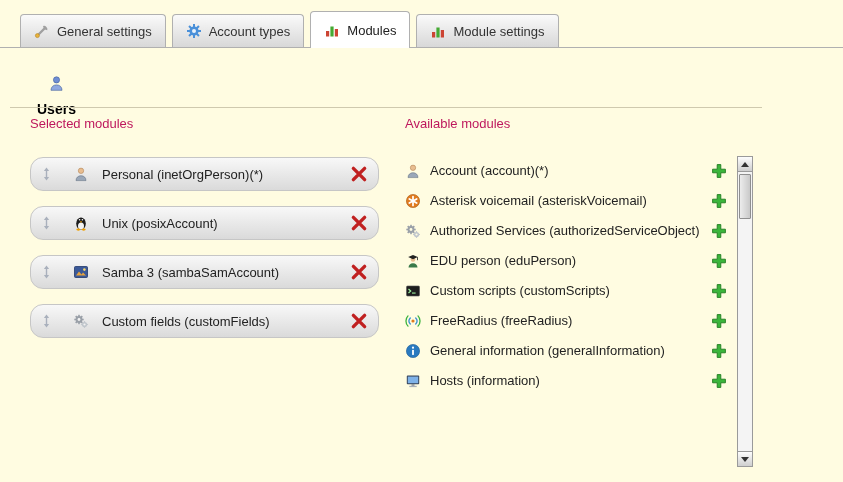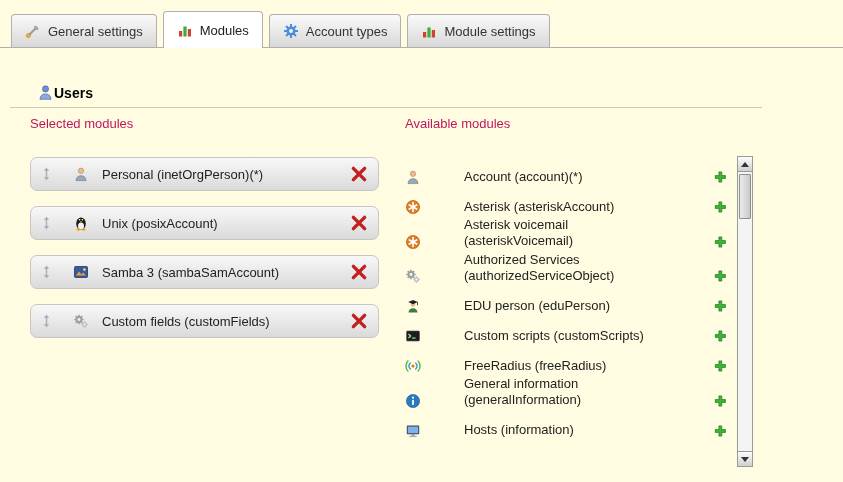--- a/index.html
+++ b/index.html
@@ -1,53 +1,53 @@
 <!DOCTYPE html>
 <html><head>
 <meta charset="utf-8">
 <style>
   * { margin:0; padding:0; box-sizing:border-box; }
   html,body { background:#fffce1; }
   body { font-family:"Liberation Sans", sans-serif; }
   .page { position:relative; width:843px; height:482px; background:#fffce1; overflow:hidden; }
 
   
-  .tabbar { position:absolute; left:0; top:11px; width:843px; display:flex; align-items:flex-end; padding-left:11px; border-bottom:1px solid #b0b0b0; }
+  .tabbar { position:absolute; left:0; top:11px; width:843px; display:flex; align-items:flex-end; padding-left:20px; border-bottom:1px solid #b0b0b0; }
   .tab { display:flex; align-items:center; gap:7px; height:33px; padding:0 13px; margin-right:6px;
          background:linear-gradient(#fafafa,#d8d8d8); border:1px solid #b0b0b0; border-bottom:none;
          border-radius:4px 4px 0 0; font-size:13px; color:#333; cursor:pointer; white-space:nowrap; }
   .tab.active { background:#fff; height:37px; margin-bottom:-1px; color:#222; }
   .ic { display:inline-block; width:16px; height:16px; flex:0 0 auto; }
   .ic svg { display:block; width:100%; height:100%; }
 
   
-  .section-header { position:absolute; left:37px; top:84px; display:flex; align-items:center; 
-                    font-size:14px; font-weight:bold; color:#000; }
+  .section-header { position:absolute; left:37px; top:75px; display:flex; align-items:center; gap:9px;
+                    font-size:14px; font-weight:bold; color:#000;flex-direction:column; }
   .section-header .ic { width:17px; height:17px; }
   .section-rule { position:absolute; left:10px; top:107px; width:752px; height:1px; background:#cfc9ae; }
 
   
   .col-heading { position:absolute; font-size:13px; color:#be185d; }
   .col-heading.left  { left:30px;  top:116px; }
   .col-heading.right { left:405px; top:116px; }
 
   
   .selected-list { position:absolute; left:30px; top:157px; width:349px; display:flex; flex-direction:column; gap:15px; }
   .sel-row { height:34px; display:flex; align-items:center; padding:0 10px;
-             background:linear-gradient(#f8f8f8,#dadada); border:1px solid #c6c6c6; border-radius:7px; cursor:move;text-align:center; }
+             background:linear-gradient(#f8f8f8,#dadada); border:1px solid #c6c6c6; border-radius:13px; cursor:move;text-align:center; }
   .handle { width:20px; display:flex; align-items:center; }
   .handle svg { width:11px; height:14px; }
   .sel-row .ic { margin-left:12px; margin-right:13px; }
   .sel-row .lbl { font-size:13px; color:#222; white-space:nowrap; }
   .del-btn { margin-left:auto; width:18px; height:18px; cursor:pointer; }
   .del-btn svg { width:100%; height:100%; }
 
   
   .avail-list { position:absolute; left:405px; top:156px; width:331px; }
-  .avail-row { display:flex; align-items:flex-end; min-height:30px; padding:1px 0;gap:34px; }
+  .avail-row { display:flex; align-items:center; min-height:30px; padding:1px 0; }
   .avail-row .ic { margin-right:9px; }
   .avail-row .lbl { font-size:13px; color:#222; width:272px; line-height:1.25; }
   .add-btn { margin-left:auto; margin-right:9px; width:16px; height:16px; cursor:pointer; }
   .add-btn svg { width:100%; height:100%; }
 
   
   .scrollbar { position:absolute; left:737px; top:156px; width:16px; height:311px;
                background:#f4f4f4; border:1px solid #9a9a9a; }
   .sb-btn { position:absolute; left:0; width:14px; height:15px; background:linear-gradient(#fdfdfd,#cfcfcf);
             display:flex; align-items:center; justify-content:center; cursor:pointer; }
@@ -69,45 +69,45 @@
       <span class="ic">
         <svg viewBox="0 0 16 16">
           <path d="M3 13 L10 6" stroke="#a0a0a0" stroke-width="2.4" stroke-linecap="round"></path>
           <path d="M9 3 a3.5 3.5 0 0 1 4.3 4.3 l-2.5-0.7 -1.1-1.1 z" fill="#a0a0a0"></path>
           <circle cx="3.4" cy="12.6" r="2" fill="#e8b33c" stroke="#b5831f" stroke-width="0.6"></circle>
         </svg>
       </span>
       <span class="tab-label">General settings</span>
     </div>
 
-    <div class="tab active">
-      <span class="ic">
-        <svg viewBox="0 0 16 16">
-          <rect x="2" y="9" width="3.2" height="5.5" fill="#cc4433"></rect>
-          <rect x="6.4" y="4.5" width="3.2" height="10" fill="#44aa33"></rect>
-          <rect x="10.8" y="7" width="3.2" height="7.5" fill="#cc4433"></rect>
-        </svg>
-      </span>
-      <span class="tab-label">Modules</span>
-    </div>
-
     <div class="tab">
       <span class="ic">
         <svg viewBox="0 0 16 16">
           <g fill="#4a90d9">
             <rect x="7" y="1" width="2" height="14"></rect>
             <rect x="1" y="7" width="14" height="2"></rect>
             <rect x="7" y="1" width="2" height="14" transform="rotate(45 8 8)"></rect>
             <rect x="7" y="1" width="2" height="14" transform="rotate(-45 8 8)"></rect>
             <circle cx="8" cy="8" r="4.6"></circle>
           </g>
           <circle cx="8" cy="8" r="2" fill="#eaf2fb"></circle>
         </svg>
       </span>
       <span class="tab-label">Account types</span>
+    </div>
+
+    <div class="tab active">
+      <span class="ic">
+        <svg viewBox="0 0 16 16">
+          <rect x="2" y="9" width="3.2" height="5.5" fill="#cc4433"></rect>
+          <rect x="6.4" y="4.5" width="3.2" height="10" fill="#44aa33"></rect>
+          <rect x="10.8" y="7" width="3.2" height="7.5" fill="#cc4433"></rect>
+        </svg>
+      </span>
+      <span class="tab-label">Modules</span>
     </div>
 
     <div class="tab">
       <span class="ic">
         <svg viewBox="0 0 16 16">
           <rect x="2" y="9" width="3.2" height="5.5" fill="#cc4433"></rect>
           <rect x="6.4" y="4.5" width="3.2" height="10" fill="#44aa33"></rect>
           <rect x="10.8" y="7" width="3.2" height="7.5" fill="#cc4433"></rect>
         </svg>
       </span>
@@ -248,38 +248,20 @@
         </svg>
       </span>
       <span class="lbl">Account (account)(*)</span>
       <span class="add-btn">
         <svg viewBox="0 0 16 16">
             <path d="M6.2 1.6 h3.6 v4.6 h4.6 v3.6 h-4.6 v4.6 h-3.6 v-4.6 h-4.6 v-3.6 h4.6 z" fill="#3bb53b" stroke="#1f7a1f" stroke-width="0.9"></path>
           </svg>
       </span>
     </div>
 
-    <div class="avail-row">
-      <span class="ic">
-        <svg viewBox="0 0 16 16">
-          <circle cx="8" cy="8" r="6.6" fill="#e07b1f" stroke="#a85810" stroke-width="0.6"></circle>
-          <g stroke="#fff" stroke-width="1.7" stroke-linecap="round">
-            <line x1="8" y1="3.6" x2="8" y2="12.4"></line>
-            <line x1="4.3" y1="5.9" x2="11.7" y2="10.1"></line>
-            <line x1="11.7" y1="5.9" x2="4.3" y2="10.1"></line>
-          </g>
-        </svg>
-      </span>
-      <span class="lbl">Asterisk (asteriskAccount)</span>
-      <span class="add-btn">
-        <svg viewBox="0 0 16 16">
-            <path d="M6.2 1.6 h3.6 v4.6 h4.6 v3.6 h-4.6 v4.6 h-3.6 v-4.6 h-4.6 v-3.6 h4.6 z" fill="#3bb53b" stroke="#1f7a1f" stroke-width="0.9"></path>
-          </svg>
-      </span>
-    </div>
 
     <div class="avail-row">
       <span class="ic">
         <svg viewBox="0 0 16 16">
           <circle cx="8" cy="8" r="6.6" fill="#e07b1f" stroke="#a85810" stroke-width="0.6"></circle>
           <g stroke="#fff" stroke-width="1.7" stroke-linecap="round">
             <line x1="8" y1="3.6" x2="8" y2="12.4"></line>
             <line x1="4.3" y1="5.9" x2="11.7" y2="10.1"></line>
             <line x1="11.7" y1="5.9" x2="4.3" y2="10.1"></line>
           </g>

